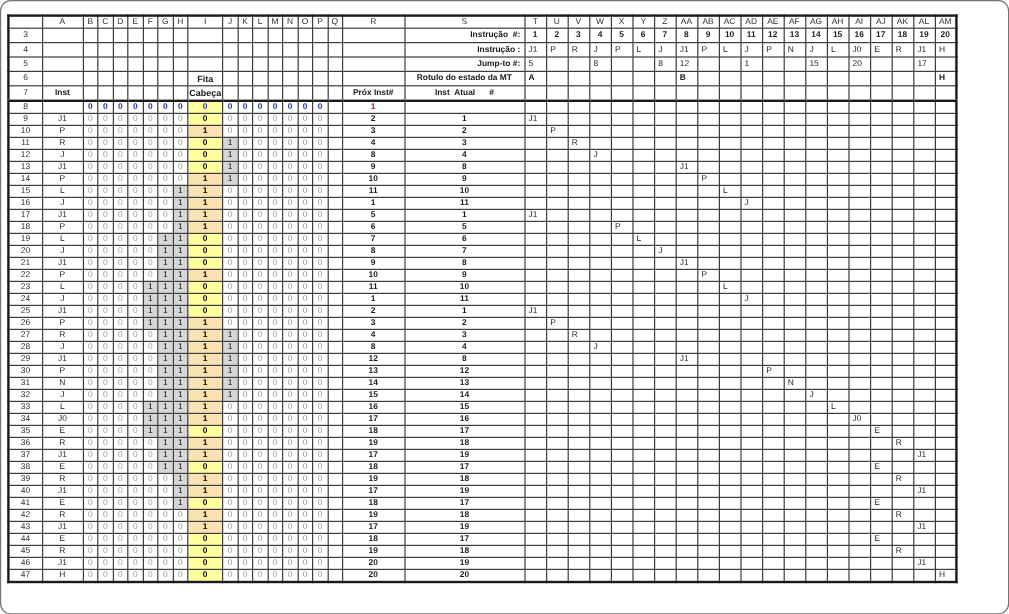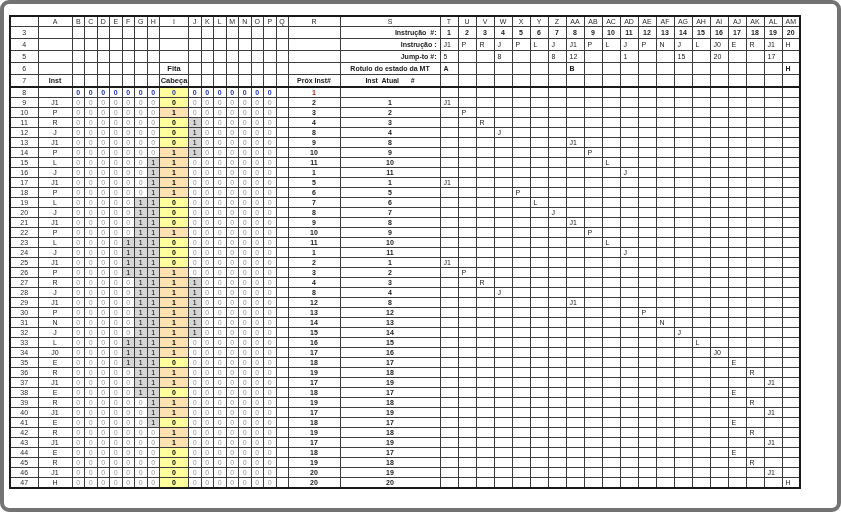--- a/index.html
+++ b/index.html
@@ -1,19 +1,19 @@
 <!DOCTYPE html>
 <html style="--yellow: #ffff9e; --peach: #fbe2b0; --grey: #d6d6d6; --blue: #2233aa; --red: #b22222;"><head>
 <meta charset="utf-8">
 <style>
   html,body{margin:0;padding:0;width:841px;height:512px;background:#fff;overflow:hidden;}
   *{box-sizing:border-box;}
   #frame{
     width:841px;height:512px;
-    border:4px solid #737373;border-radius:9px;
+    border:1px solid #737373;border-radius:9px;
     padding:11px 0 0 5px;
     background:#fff;
     font-family:"Liberation Sans","DejaVu Sans",sans-serif;
   }
   table{
     border-collapse:collapse;
     table-layout:fixed;
     border:2px solid #1a1a1a;
   }
   td{

